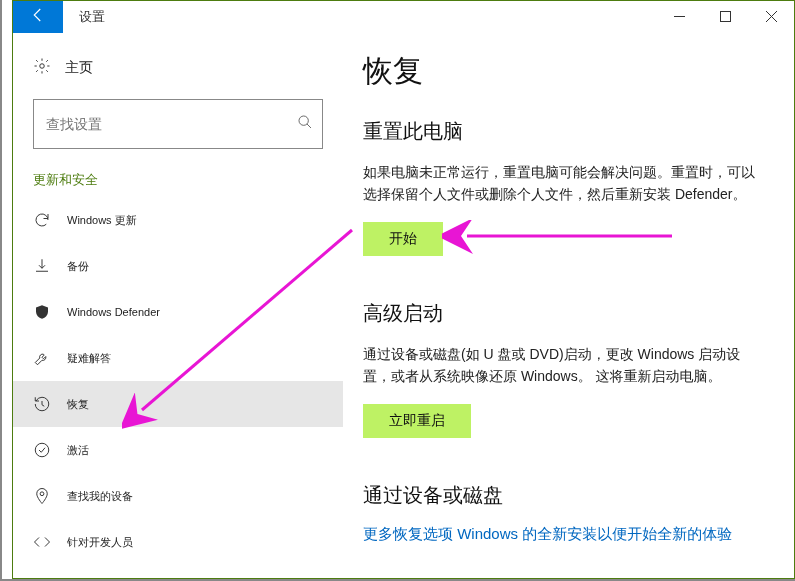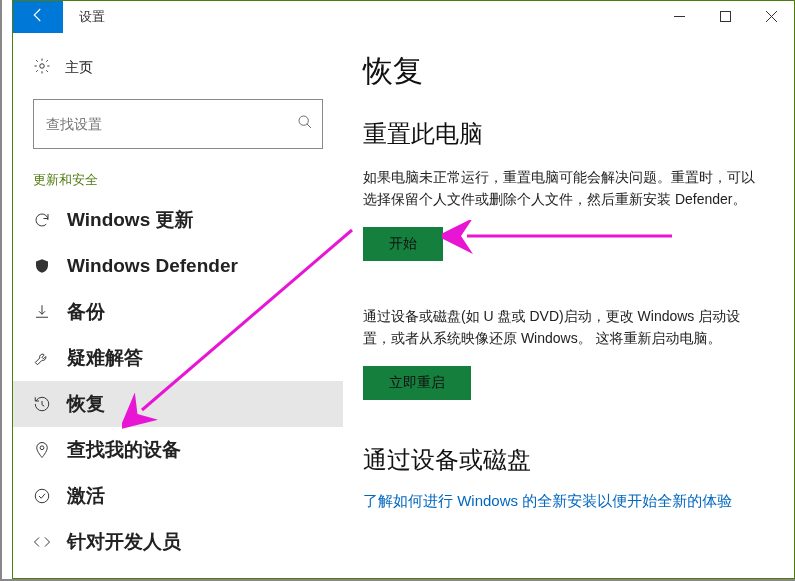--- a/index.html
+++ b/index.html
@@ -102,55 +102,54 @@
     font-size: 13px;
     color: #4d7c0f;
   }
   .nav-item {
     display: flex;
     align-items: center;
     gap: 16px;
     padding: 0 0 0 20px;
     height: 46px;
     cursor: pointer;
-    font-size: 19px;
+    font-size: 11px;
     color: #222;
-    font-weight: bold;
   }
   .nav-item.selected {
     background: #e6e6e6;
   }
   .nav-icon { width: 18px; height: 18px; display: flex; align-items: center; justify-content: center; }
   .nav-icon svg { width: 18px; height: 18px; stroke: #333; fill: none; stroke-width: 1.3; }
 
   .main {
     flex: 1;
     padding: 18px 30px 0 20px;
     overflow: hidden;
   }
   .page-title {
     font-size: 30px;
     font-weight: 400;
     color: #111;
     margin-bottom: 26px;
   }
   .sec-heading {
-    font-size: 24px;
+    font-size: 20px;
     color: #111;
     margin-bottom: 16px;
   }
   .sec-body {
     font-size: 14px;
     color: #222;
     line-height: 1.6;
     margin-bottom: 16px;
   }
   .btn {
     display: inline-block;
-    background: #15803d;
+    background: #bef264;
     border: none;
     padding: 8px 26px;
     font-size: 14px;
     font-family: inherit;
     cursor: pointer;
     color: #111;
   }
   .section-gap { height: 44px; }
   .link {
     color: #0067c0;
@@ -225,33 +224,33 @@
           <svg viewBox="0 0 24 24">
               <path d="M20 12a8 8 0 10-2.3 5.6M20 4v6h-6"></path>
             </svg>
         </span>
         <span>Windows 更新</span>
       </div>
 
       <div class="nav-item">
         <span class="nav-icon">
           <svg viewBox="0 0 24 24">
+              <path d="M12 3v12M8 11l4 4 4-4M4 19h16"></path>
+            </svg>
+        </span>
+        <span>备份</span>
+      </div>
+
+      <div class="nav-item">
+        <span class="nav-icon">
+          <svg viewBox="0 0 24 24">
               <path d="M12 3l8 3v5c0 5-3.5 9-8 10-4.5-1-8-5-8-10V6l8-3z" fill="#333" stroke="none"></path>
             </svg>
         </span>
         <span>Windows Defender</span>
-      </div>
-
-      <div class="nav-item">
-        <span class="nav-icon">
-          <svg viewBox="0 0 24 24">
-              <path d="M12 3v12M8 11l4 4 4-4M4 19h16"></path>
-            </svg>
-        </span>
-        <span>备份</span>
       </div>
 
       <div class="nav-item">
         <span class="nav-icon">
           <svg viewBox="0 0 24 24">
               <path d="M14 7a4 4 0 00-5 5l-6 6 3 3 6-6a4 4 0 005-5l-3 3-2-2 3-3z"></path>
             </svg>
         </span>
         <span>疑难解答</span>
       </div>
@@ -262,35 +261,35 @@
               <path d="M3 12a9 9 0 109-9 9 9 0 00-8 5M3 3v5h5"></path>
               <path d="M12 8v5l3 2"></path>
             </svg>
         </span>
         <span>恢复</span>
       </div>
 
       <div class="nav-item">
         <span class="nav-icon">
           <svg viewBox="0 0 24 24">
+              <circle cx="12" cy="12" r="9"></circle>
+              <path d="M8 12l3 3 5-6"></path>
+            </svg>
+        </span>
+        <span>激活</span>
+      </div>
+
+      <div class="nav-item">
+        <span class="nav-icon">
+          <svg viewBox="0 0 24 24">
               <path d="M12 2a7 7 0 017 7c0 5-7 13-7 13S5 14 5 9a7 7 0 017-7z"></path>
               <circle cx="12" cy="9" r="2.5"></circle>
             </svg>
         </span>
         <span>查找我的设备</span>
-      </div>
-
-      <div class="nav-item">
-        <span class="nav-icon">
-          <svg viewBox="0 0 24 24">
-              <circle cx="12" cy="12" r="9"></circle>
-              <path d="M8 12l3 3 5-6"></path>
-            </svg>
-        </span>
-        <span>激活</span>
       </div>
 
       <div class="nav-item">
         <span class="nav-icon">
           <svg viewBox="0 0 24 24">
               <path d="M8 6l-6 6 6 6M16 6l6 6-6 6"></path>
             </svg>
         </span>
         <span>针对开发人员</span>
       </div>
@@ -298,27 +297,28 @@
 
     <div class="main">
       <div class="page-title">恢复</div>
 
       <div class="sec-heading">重置此电脑</div>
       <div class="sec-body">如果电脑未正常运行，重置电脑可能会解决问题。重置时，可以选择保留个人文件或删除个人文件，然后重新安装 Defender。</div>
       <button class="btn">开始</button>
 
       <div class="section-gap"></div>
 
+      <div class="sec-heading">高级启动</div>
       <div class="sec-body">通过设备或磁盘(如 U 盘或 DVD)启动，更改 Windows 启动设置，或者从系统映像还原 Windows。 这将重新启动电脑。</div>
       <button class="btn">立即重启</button>
 
       <div class="section-gap"></div>
 
       <div class="sec-heading">通过设备或磁盘</div>
-      <div class="link">了解如何进行 Windows 的全新安装以便开始全新的体验</div>
+      <div class="link">更多恢复选项 Windows 的全新安装以便开始全新的体验</div>
     </div>
   </div>
 </div>
 
 <svg class="arrow" style="left:120px; top:220px;" width="250" height="210">
   <defs>
     <marker id="ah1" markerWidth="12" markerHeight="12" refX="2" refY="6" orient="auto">
       <path d="M0,0 L12,6 L0,12 L4,6 Z" fill="#e815d4"></path>
     </marker>
   </defs>

